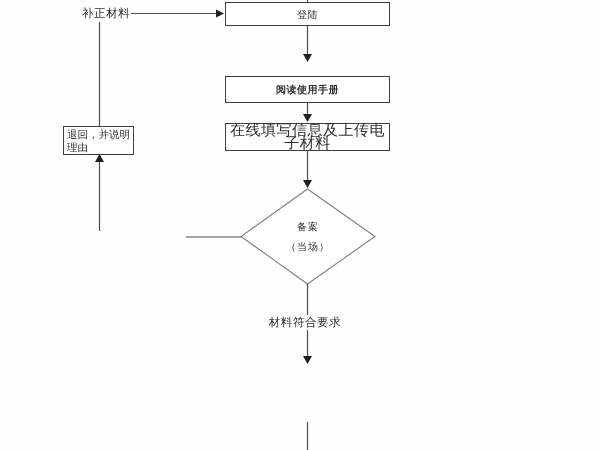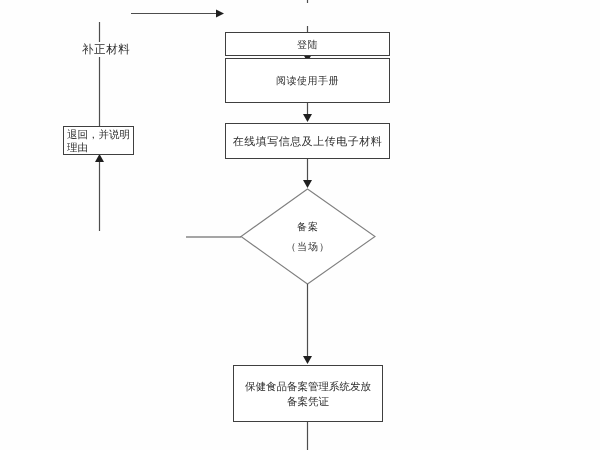--- a/index.html
+++ b/index.html
@@ -17,36 +17,35 @@
   .diamond{fill:#ffffff;stroke:#808080;stroke-width:1.1;}
   .box{
     position:absolute;
     box-sizing:border-box;
     background:#ffffff;
     border:1.4px solid #3f3f3f;
     display:flex;align-items:center;justify-content:center;
     text-align:center;
     font-size:10px;letter-spacing:0.5px;line-height:13px;
   }
-  .b-login{left:225px;top:2px;width:165px;height:24px;margin-top:30px;}
-  .b-read{left:225px;top:58px;width:165px;height:45px;}
-  .b-fill{left:225px;top:123px;width:165px;height:36px;font-size:11px;}
+  .b-login{left:225px;top:2px;width:165px;height:24px;}
+  .b-read{left:225px;top:76px;width:165px;height:27px;font-weight:bold;}
+  .b-fill{left:225px;top:123px;width:165px;height:28px;font-size:15px;}
   .b-return{
     left:63px;top:126px;width:71px;height:29px;
     justify-content:flex-start;align-items:flex-start;
     text-align:left;font-size:10.5px;line-height:13px;
     padding:1px 0 0 3px;letter-spacing:0;
   }
   .b-cert{left:233px;top:365px;width:150px;height:57px;font-size:10.5px;line-height:15px;letter-spacing:0;}
   .lbl{
     position:absolute;
     font-size:11.5px;letter-spacing:0.6px;
     white-space:nowrap;
     background:#fefefe;
-    margin-top:36px;
   }
   .l-supplement{left:82px;top:6px;}
   .l-notok{left:57px;top:230px;}
   .l-ok{left:305px;top:315px;transform:translateX(-50%);padding:0 2px;}
   .dtext{
     position:absolute;left:241px;width:134px;
     text-align:center;font-size:10px;letter-spacing:1px;
     white-space:nowrap;
   }
   .d1{top:220px;}
@@ -97,22 +96,20 @@
   </div>
 
   <div class="box b-fill">
     <span>在线填写信息及上传电子材料</span>
   </div>
 
   <div class="box b-return">
     <span><span>退回，并说明</span><br><span>理由</span></span>
   </div>
 
-  <div class="box b-cert">
-    <span><span>保健食品备案管理系统发放</span><br><span>备案凭证</span></span>
-  </div>
 
   <div class="dtext d2">（当场）</div>
   <div class="dtext d1">备案</div>
 
   <div class="lbl l-supplement">补正材料</div>
+  <div class="lbl l-ok">材料符合要求</div>
 
 </div>
 
 </body></html>

